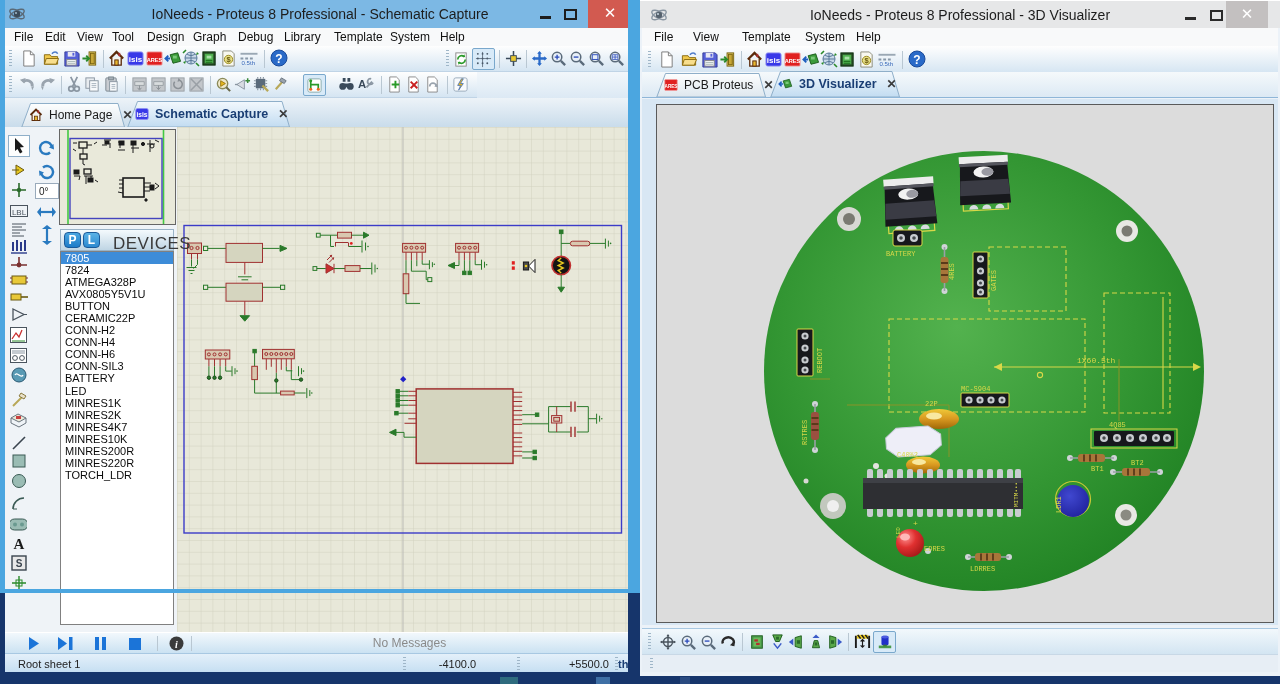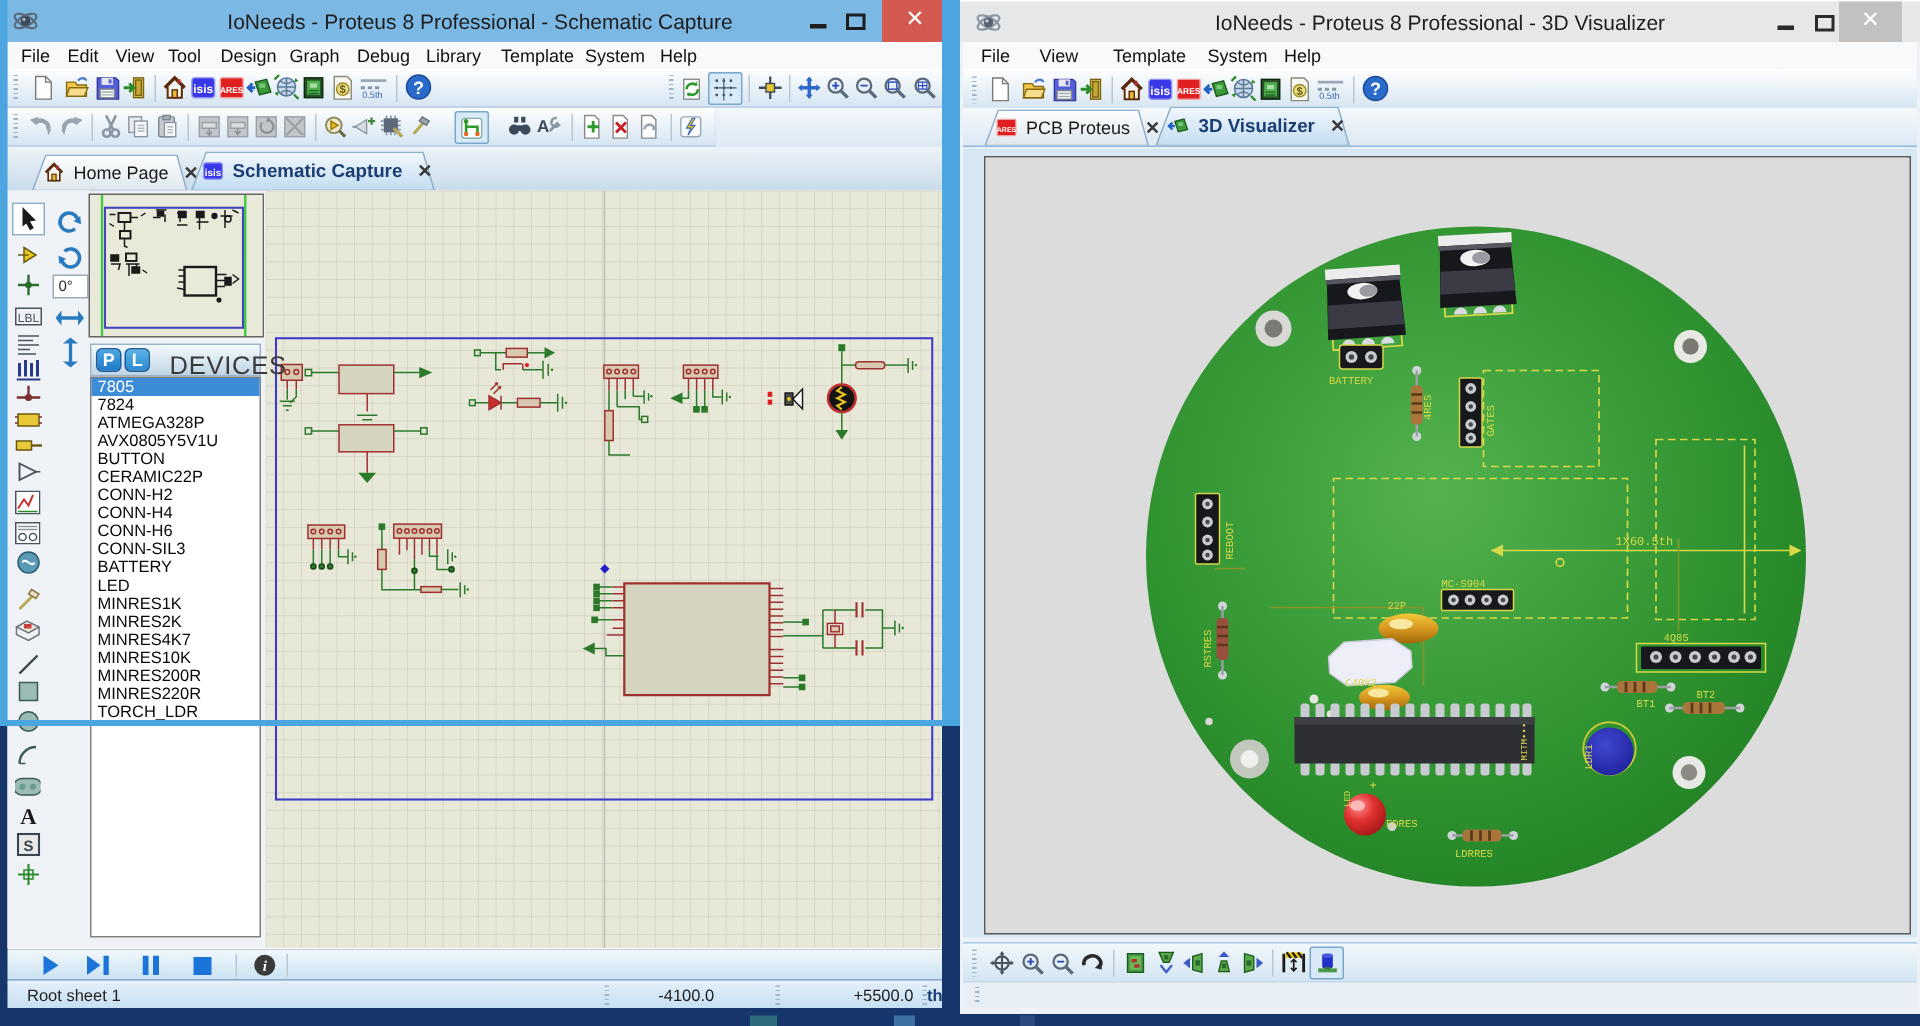--- a/index.html
+++ b/index.html
@@ -1,20 +1,20 @@
 <!DOCTYPE html>
 <html><head>
 <meta charset="utf-8">
 <style>
 * { margin:0; padding:0; box-sizing:border-box; }
 html,body { width:1280px; height:684px; overflow:hidden; font-family:"Liberation Sans",sans-serif; }
 body { background:#16356B; position:relative; }
 .abs { position:absolute; }
 
-#lwin { position:absolute; left:0; top:0; width:640px; height:484px; background:#c4b5fd; }
+#lwin { position:absolute; left:0; top:0; width:640px; height:593px; background:#c4b5fd; }
 #lwin .lborder { position:absolute; left:0; top:0; bottom:0; width:5px; background:#4BA6E0; }
 #lwin .rborder { position:absolute; right:0; top:0; bottom:0; width:12px; background:#4BA6E0; }
 #lwin .bborder { position:absolute; left:0; bottom:0; right:0; height:4px; background:#4BA6E0; }
 #ltitle { position:absolute; left:0; top:0; width:640px; height:28px; background:#7CB8E4; }
 #ltitle .ttext { position:absolute; left:0; right:0; top:6px; text-align:center; font-size:14px; color:#1d1d1d; }
 #lmenu { position:absolute; left:5px; top:28px; width:623px; height:18px; background:#F8F9FA; }
 .menuitem { position:absolute; top:2px; font-size:12px; color:#111; }
 #ltb1 { position:absolute; left:5px; top:46px; width:623px; height:26px; background:linear-gradient(#FEFEFE,#D5E5F2); border-bottom:1px solid #C0D4E6; }
 #ltb2 { position:absolute; left:5px; top:72px; width:472px; height:26px; background:linear-gradient(#FEFEFE,#D5E5F2); border-bottom:1px solid #C0D4E6; }
 #ltabbar { position:absolute; left:5px; top:98px; width:623px; height:29px; background:linear-gradient(#EDF3F8,#C9DCEB); }
@@ -924,20 +924,21 @@
         <rect x="0" y="0" width="4" height="13" fill="#1B74D8"></rect>
         <rect x="7" y="0" width="4" height="13" fill="#1B74D8"></rect>
       </svg>
     <div class="abs" style="left:124px;top:5px;width:12px;height:12px;background:#1B74D8"></div>
     <div class="sep" style="left:152px;top:3px;height:15px"></div>
     <svg class="abs" style="left:164px;top:3px" width="15" height="15" viewBox="0 0 15 15">
         <circle cx="7.5" cy="7.5" r="7" fill="#3a3a3a"></circle>
         <text x="7.5" y="11.5" font-size="10" font-weight="bold" font-style="italic" fill="#fff" text-anchor="middle" font-family="Liberation Serif">i</text>
       </svg>
     <div class="sep" style="left:186px;top:3px;height:15px"></div>
+    <div class="abs" style="left:186px;top:0;right:0;text-align:center;font-size:12px;line-height:20px;color:#8a8a8a;">No Messages</div>
   </div>
   <div id="lstatus">
     <div class="abs" style="left:13px;top:4px">Root sheet 1</div>
     <div class="grip" style="left:398px;top:3px;height:13px"></div>
     <div class="abs" style="left:400px;top:4px;width:105px;text-align:center">-4100.0</div>
     <div class="grip" style="left:512px;top:3px;height:13px"></div>
     <div class="abs" style="left:514px;top:4px;width:90px;text-align:right">+5500.0</div>
     <div class="grip" style="left:610px;top:3px;height:13px"></div>
     <div class="abs" style="left:613px;top:4px;color:#1A3E74;font-weight:bold">th</div>
   </div>

